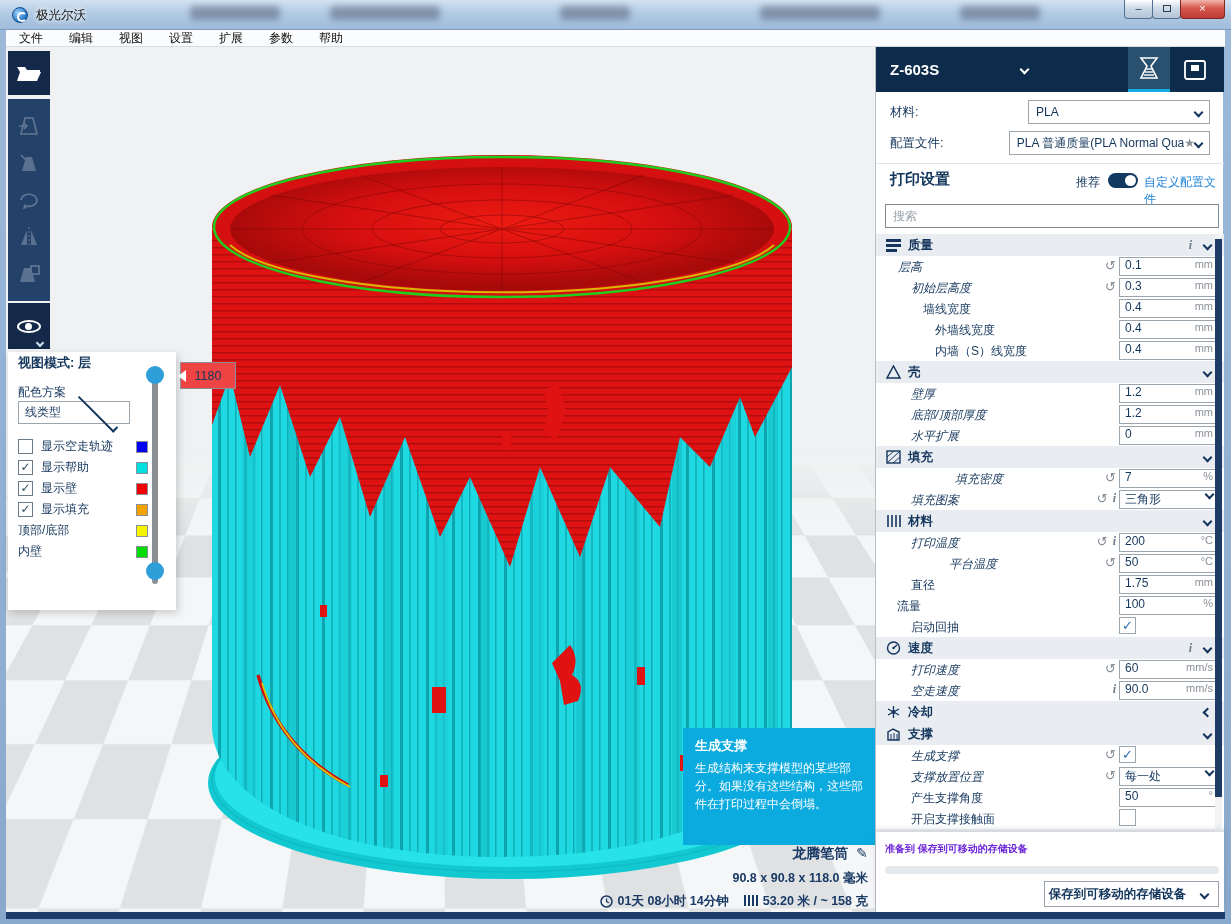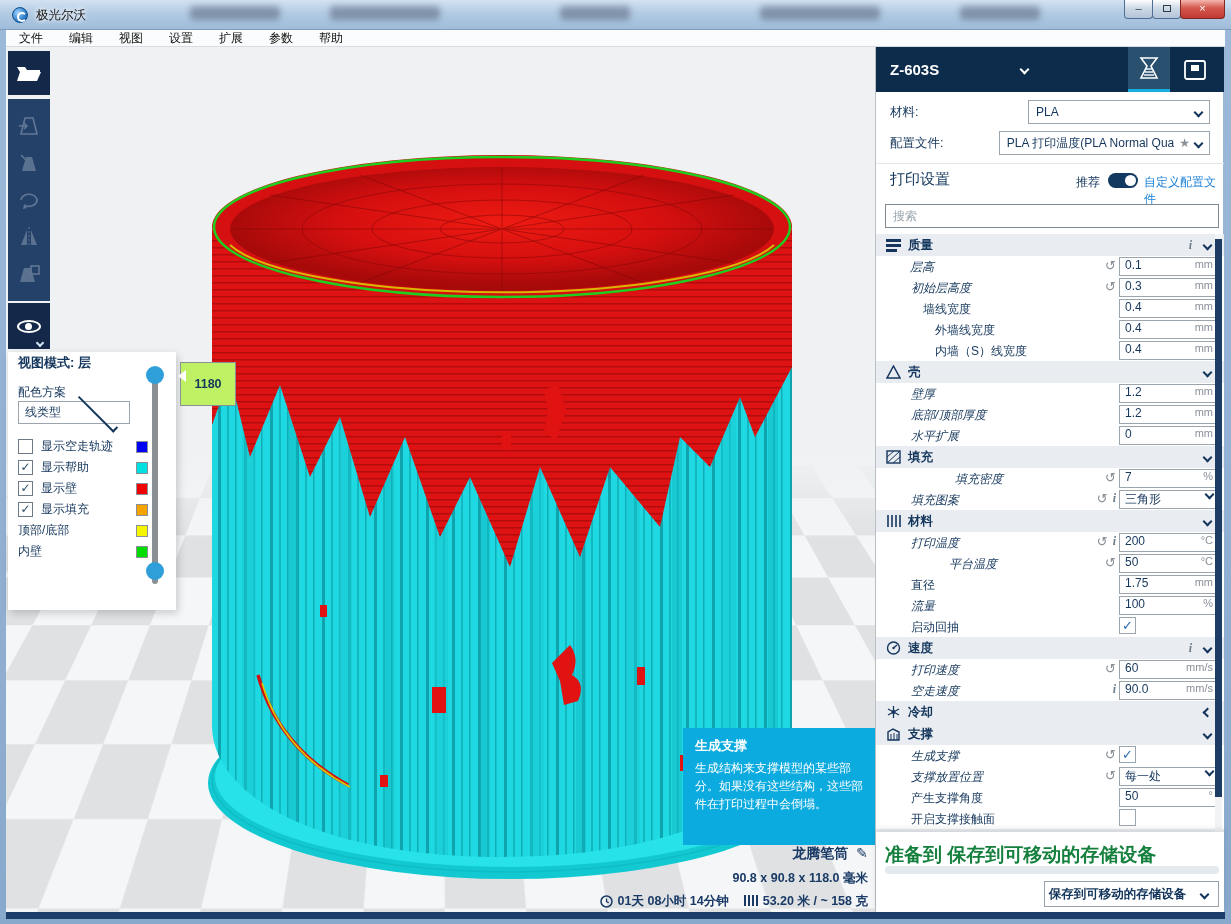--- a/index.html
+++ b/index.html
@@ -48,22 +48,22 @@
   .vp-select{width:112px;height:23px;border:1px solid #9aa5ae;background:#fff;display:flex;align-items:center;padding:0 6px;margin-bottom:12px}
   .vp-select span{flex:1;font-size:12px;color:#14365c}
   .legend-row{height:21px;display:flex;align-items:center;width:130px}
   .legend-cb{width:15px;height:15px;border:1px solid #6c7a87;background:#fff;font-size:12px;line-height:13px;text-align:center;color:#274a63;margin-right:8px}
   .legend-label{flex:1;font-size:12px;color:#14365c;white-space:nowrap}
   .legend-swatch{width:12px;height:12px;border:1px solid #8a9098}
 
   
   .slider-track{position:absolute;left:152px;top:372px;width:6px;height:212px;background:#8a8f94;border-radius:3px}
   .slider-handle{position:absolute;left:146px;width:18px;height:18px;border-radius:50%;background:#2f9fd9}
-  .slider-tip{position:absolute;left:180px;top:362px;width:56px;height:44px;background:#bef264;border:1.5px solid #8a9098;
-    font-size:12.5px;font-weight:bold;color:#14365c;display:flex;align-items:center;justify-content:center}
+  .slider-tip{position:absolute;left:180px;top:362px;width:56px;height:27px;background:#ef4444;border:1.5px solid #8a9098;
+    font-size:12.5px;font-weight:normal;color:#14365c;display:flex;align-items:center;justify-content:center}
   .slider-tip::before{content:"";position:absolute;left:-9px;top:7px;border:6px solid transparent;border-right:8px solid #fff}
 
   
   .sup-tip{position:absolute;left:683px;top:728px;width:196px;height:117px;background:#0babe0;color:#fff;padding:9px 12px}
   .sup-tip::after{content:"";position:absolute;right:-9px;top:9px;border:8px solid transparent;border-left:9px solid #0babe0}
   .sup-tip .t{font-size:13px;font-weight:bold;margin-bottom:4px}
   .sup-tip .b{font-size:12px;line-height:1.5}
 
   
   .job{position:absolute;left:560px;top:845px;width:308px;text-align:right;color:#1a3a66;font-weight:bold}
@@ -87,26 +87,26 @@
   .machine-chev{margin-left:82px}
   .chev{display:inline-block;width:7px;height:7px;border-right:2px solid #14365c;border-bottom:2px solid #14365c;transform:rotate(45deg)}
   .chev.white{border-color:#fff}
   .chev.left{transform:rotate(135deg)}
   .tab{position:absolute;top:0;height:45px;width:42px;display:flex;align-items:center;justify-content:center}
   .tab.sel{left:252px;background:#29506f;border-bottom:3px solid #14afe0}
   .tab.mon{left:297px;width:44px}
 
   .fieldrow{position:absolute;left:14px;width:320px;height:24px;display:flex;align-items:center}
   .fieldrow .flabel{width:138px;font-size:12.5px;color:#14365c}
-  .dropdown{flex:1;height:24px;border:1px solid #9aa5ae;background:#fff;display:flex;align-items:center;padding:0 7px;gap:5px}
+  .dropdown{flex:1;height:24px;border:1px solid #9aa5ae;background:#fff;display:flex;align-items:center;padding:0 7px;}
   .dropdown .dval{flex:1;font-size:12px;color:#14365c;white-space:nowrap;overflow:hidden}
   .star{color:#8a9098;font-size:12px}
   .hr{position:absolute;left:0;top:116px;width:348px;border-top:1px solid #e2e6ea}
 
-  .ps-title{position:absolute;left:14px;top:123px;font-size:15px;font-weight:normal;color:#14365c}
+  .ps-title{position:absolute;left:14px;top:123px;font-size:15px;font-weight:bold;color:#14365c}
   .rec-label{position:absolute;left:200px;top:127px;font-size:12px;color:#14365c}
   .toggle{position:absolute;left:232px;top:126px;width:30px;height:15px;border-radius:8px;background:#12395f}
   .toggle::after{content:"";position:absolute;right:2px;top:2px;width:11px;height:11px;border-radius:50%;background:#fff}
   .custom-link{position:absolute;left:268px;top:127px;font-size:12px;color:#1e82d8}
   .search{position:absolute;left:9px;top:157px;width:334px;height:24px;border:1px solid #80889 0;border:1px solid #808890;font-size:12px;color:#14365c;padding:0 7px;background:#fff}
   .search::placeholder{color:#9aa5ae}
 
   .slist{position:absolute;left:0;top:187px;width:348px;height:598px;overflow:hidden}
   .sec-header{height:22px;background:#e9edf2;display:flex;align-items:center;padding:0 9px}
   .sec-icon{width:17px;height:16px;display:flex;align-items:center;justify-content:center}
@@ -119,21 +119,21 @@
   .reset{color:#8a9098;font-size:13px;line-height:15px}
   .ctl{position:absolute;right:5px;top:1px;width:100px;height:19px;border:1px solid #9aa5ae;background:#fff;display:flex;align-items:flex-start;padding:0 5px}
   .ctl .val{flex:1;font-size:12px;color:#14365c}
   .ctl .unit{font-size:11px;color:#8a9098}
   .cbox{position:absolute;right:88px;top:1px;width:17px;height:17px;border:1px solid #9aa5ae;background:#fff;
     font-size:13px;line-height:15px;text-align:center;color:#2a6cb0;font-weight:bold}
   .scrollbar{position:absolute;right:1px;top:187px;width:7px;height:598px;background:#f2f3f5}
   .scroll-thumb{position:absolute;left:0;top:5px;width:7px;height:558px;background:#1c3c66}
 
   .save-area{position:absolute;left:0;top:785px;width:348px;height:80px;background:#fff;box-shadow:0 -3px 6px rgba(0,0,0,.10)}
-  .save-status{position:absolute;left:9px;top:10px;font-size:19px;font-weight:bold;color:#15803d}
+  .save-status{position:absolute;left:9px;top:10px;font-size:10px;font-weight:bold;color:#6d28d9}
   .progress{position:absolute;left:9px;top:34px;width:334px;height:8px;border-radius:4px;background:#e4e9ed}
   .save-btn{position:absolute;left:168px;top:49px;width:147px;height:26px;border:1px solid #98a2ac;background:#fff;
     font-size:12.5px;font-weight:bold;color:#14365c;display:flex;align-items:center;justify-content:center}
   .save-btn-arrow{position:absolute;left:314px;top:49px;width:29px;height:26px;border:1px solid #98a2ac;border-left:none;background:#fff;display:flex;align-items:center;justify-content:center}
 
   .bottom-strip{position:absolute;left:6px;top:912px;width:1219px;height:7px;background:#1d3e6a}
 </style>
 </head>
 <body>
 
@@ -368,21 +368,21 @@
   <div class="fieldrow" style="top:53px">
     <span class="flabel">材料:</span>
     <div class="dropdown">
       <span class="dval">PLA</span>
       <span class="chev"></span>
     </div>
   </div>
   <div class="fieldrow" style="top:84px">
     <span class="flabel">配置文件:</span>
     <div class="dropdown">
-      <span class="dval">PLA 打印温度(PLA Normal Qua</span>
+      <span class="dval">PLA 普通质量(PLA Normal Qua</span>
       <span class="star">★</span>
       <span class="chev"></span>
     </div>
   </div>
   <div class="hr"></div>
 
   <div class="ps-title">打印设置</div>
   <span class="rec-label">推荐</span>
   <div class="toggle"></div>
   <a class="custom-link">自定义配置文件</a>
@@ -397,21 +397,21 @@
               <rect y="6" width="15" height="3"></rect>
               <rect y="11" width="11" height="3"></rect>
             </g>
           </svg>
         </span>
         <span class="sec-label">质量</span>
         <span class="info-i">i</span>
         <span class="chev" style="margin-right: 4px;"></span>
       </div>
       <div class="srow">
-        <span class="rlabel it" style="left: 34px;">层高</span>
+        <span class="rlabel it" style="left: 22px;">层高</span>
         <span class="rowicons">
           <span class="reset">↺</span>
         </span>
         <span class="ctl">
           <span class="val">0.1</span>
           <span class="unit">mm</span>
         </span>
       </div>
       <div class="srow">
         <span class="rlabel it" style="left: 35px;">初始层高度</span>
@@ -548,21 +548,21 @@
       </div>
       <div class="srow">
         <span class="rlabel" style="left: 35px;">直径</span>
         <span class="rowicons"></span>
         <span class="ctl">
           <span class="val">1.75</span>
           <span class="unit">mm</span>
         </span>
       </div>
       <div class="srow">
-        <span class="rlabel" style="left: 35px; font-style: italic;">流量</span>
+        <span class="rlabel" style="left: 21px;">流量</span>
         <span class="rowicons"></span>
         <span class="ctl">
           <span class="val">100</span>
           <span class="unit">%</span>
         </span>
       </div>
       <div class="srow">
         <span class="rlabel" style="left: 35px;">启动回抽</span>
         <span class="rowicons"></span>
         <span class="cbox">✓</span>

